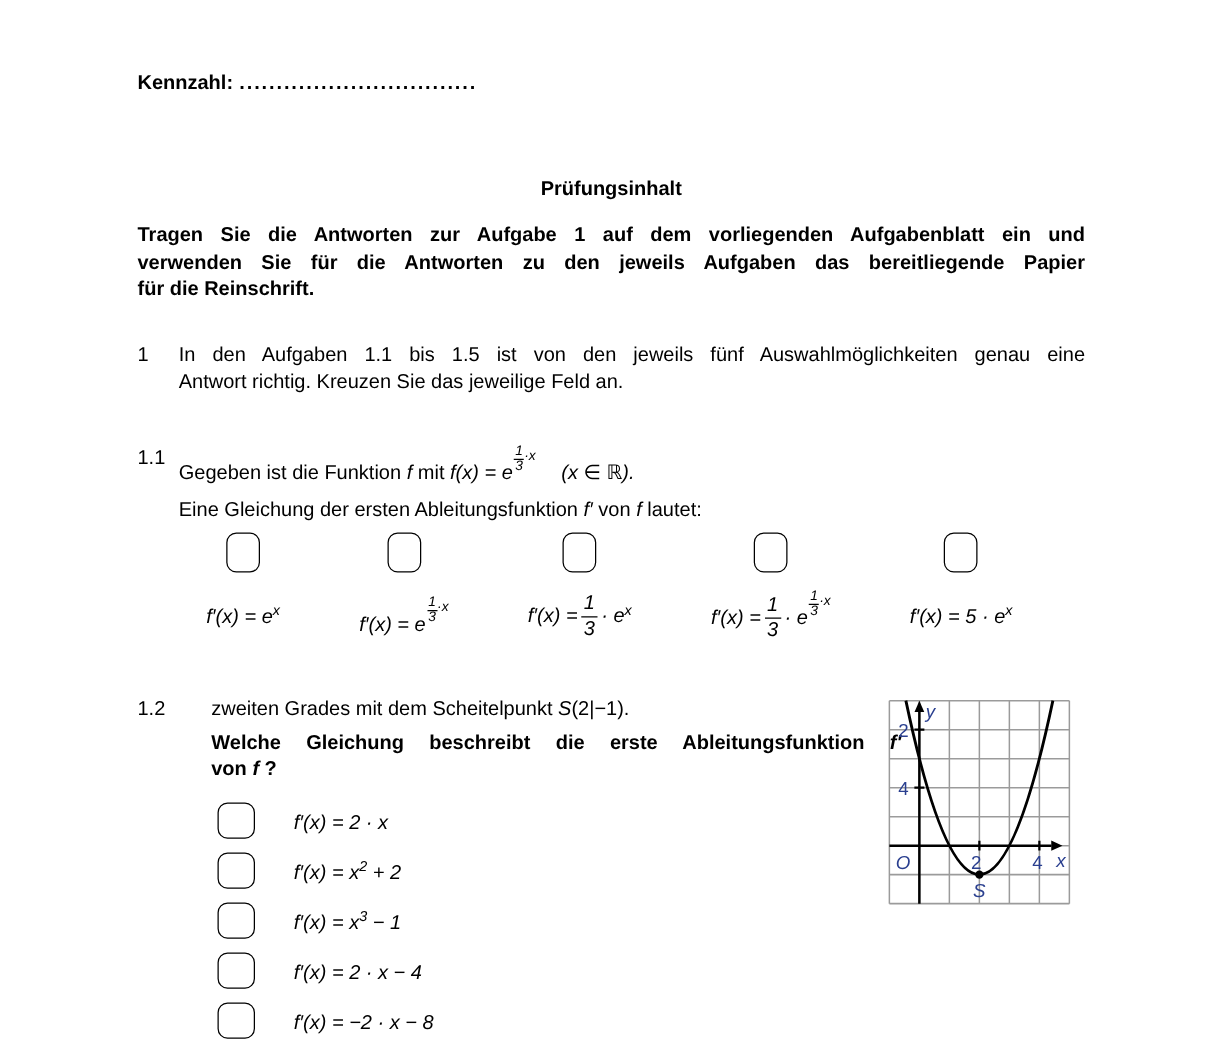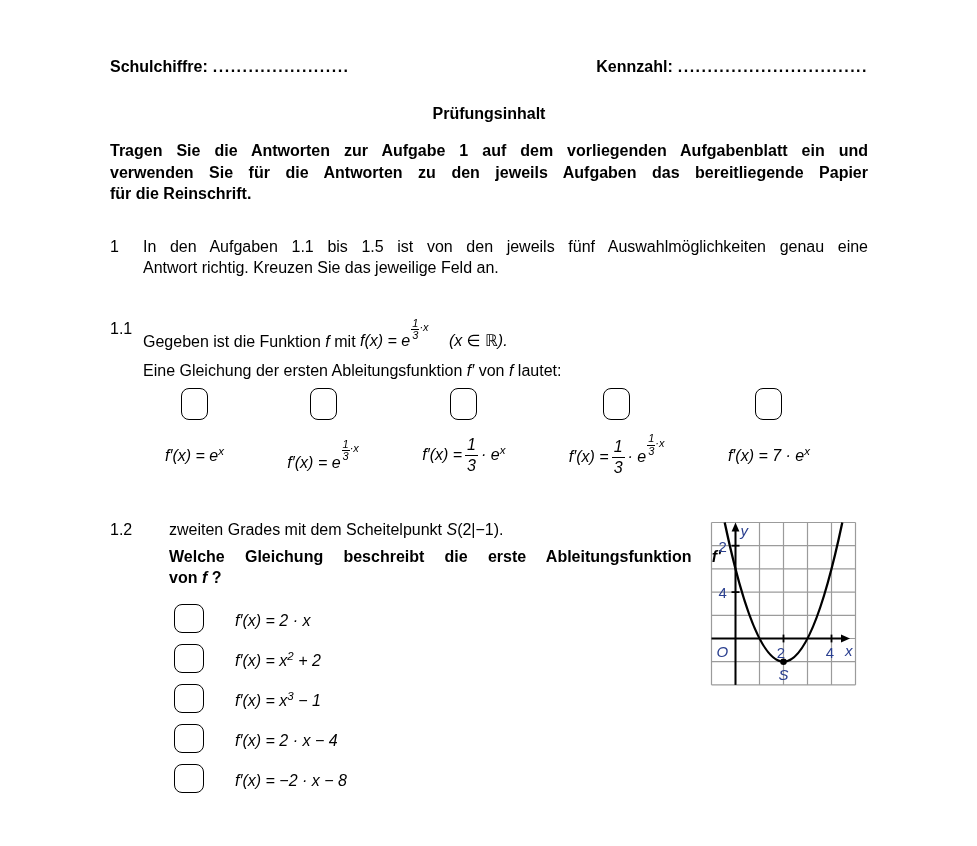--- a/index.html
+++ b/index.html
@@ -8,21 +8,21 @@
     width:977px; height:846px;
     box-sizing:border-box;
     padding:57px 109px 0 110px;
     font-family:"Liberation Sans","DejaVu Sans",sans-serif;
     font-size:16px; color:#000;
     overflow:hidden;
     background:#fff;
   }
   .header-row { display:flex; justify-content:space-between; font-weight:bold; line-height:19px; }
   .dots { letter-spacing:1.5px; margin-left:5px; }
-  .doc-title { margin-top:28px; text-align:center; font-weight:bold; line-height:19px; }
+  .doc-title { margin-top:66px; text-align:center; font-weight:bold; line-height:19px; }
   .intro { margin-top:17px; font-weight:bold; line-height:21.5px; }
   .stretch { text-align:justify; text-align-last:justify; }
   .task { display:flex; margin-top:31px; line-height:21.5px; }
   .task-num { width:33px; flex:none; }
   .task-body { flex:1; }
 
   .it { font-style:italic; }
   .math { font-style:italic; white-space:pre; }
   .sup { font-size:11.5px; vertical-align:6px; }
 
@@ -63,23 +63,20 @@
   .graph-svg .glabel { fill:#2a3f8f; }
   .graph-svg .gitalic { font-style:italic; }
 </style>
 </head>
 <body>
 
 <div class="page">
 
   <div class="header-row">
     <div>
-      <span>Schulchiffre:</span><span class="dots">.......................</span>
-    </div>
-    <div>
       <span>Kennzahl:</span><span class="dots">................................</span>
     </div>
   </div>
 
   <div class="doc-title">Prüfungsinhalt</div>
 
   <div class="intro">
     <div class="stretch">Tragen Sie die Antworten zur Aufgabe 1 auf dem vorliegenden Aufgabenblatt ein und</div>
     <div class="stretch">verwenden Sie für die Antworten zu den jeweils Aufgaben das bereitliegende Papier</div>
     <div>für die Reinschrift.</div>
@@ -134,21 +131,21 @@
     </div>
     <div class="opt-col">
       <div class="cb"></div>
       <div class="fwrap">
           <span class="math"><span>f′(x) =</span><span class="bigfrac"><span class="fnum">1</span><span class="fden">3</span></span><span>· e</span><span class="expgrp"><span class="minifrac"><span class="fnum">1</span><span class="fden">3</span></span><span class="expsuf">·x</span></span></span>
         </div>
     </div>
     <div class="opt-col">
       <div class="cb"></div>
       <div class="fwrap">
-          <span class="math"><span>f′(x) = 7 · e</span><span class="sup">x</span></span>
+          <span class="math"><span>f′(x) = 5 · e</span><span class="sup">x</span></span>
         </div>
     </div>
   </div>
 
   <div class="q12">
     <div class="q-num">1.2</div>
     <div class="q12-body">
       <div>
         <div>
           <span>zweiten Grades mit dem Scheitelpunkt</span>

